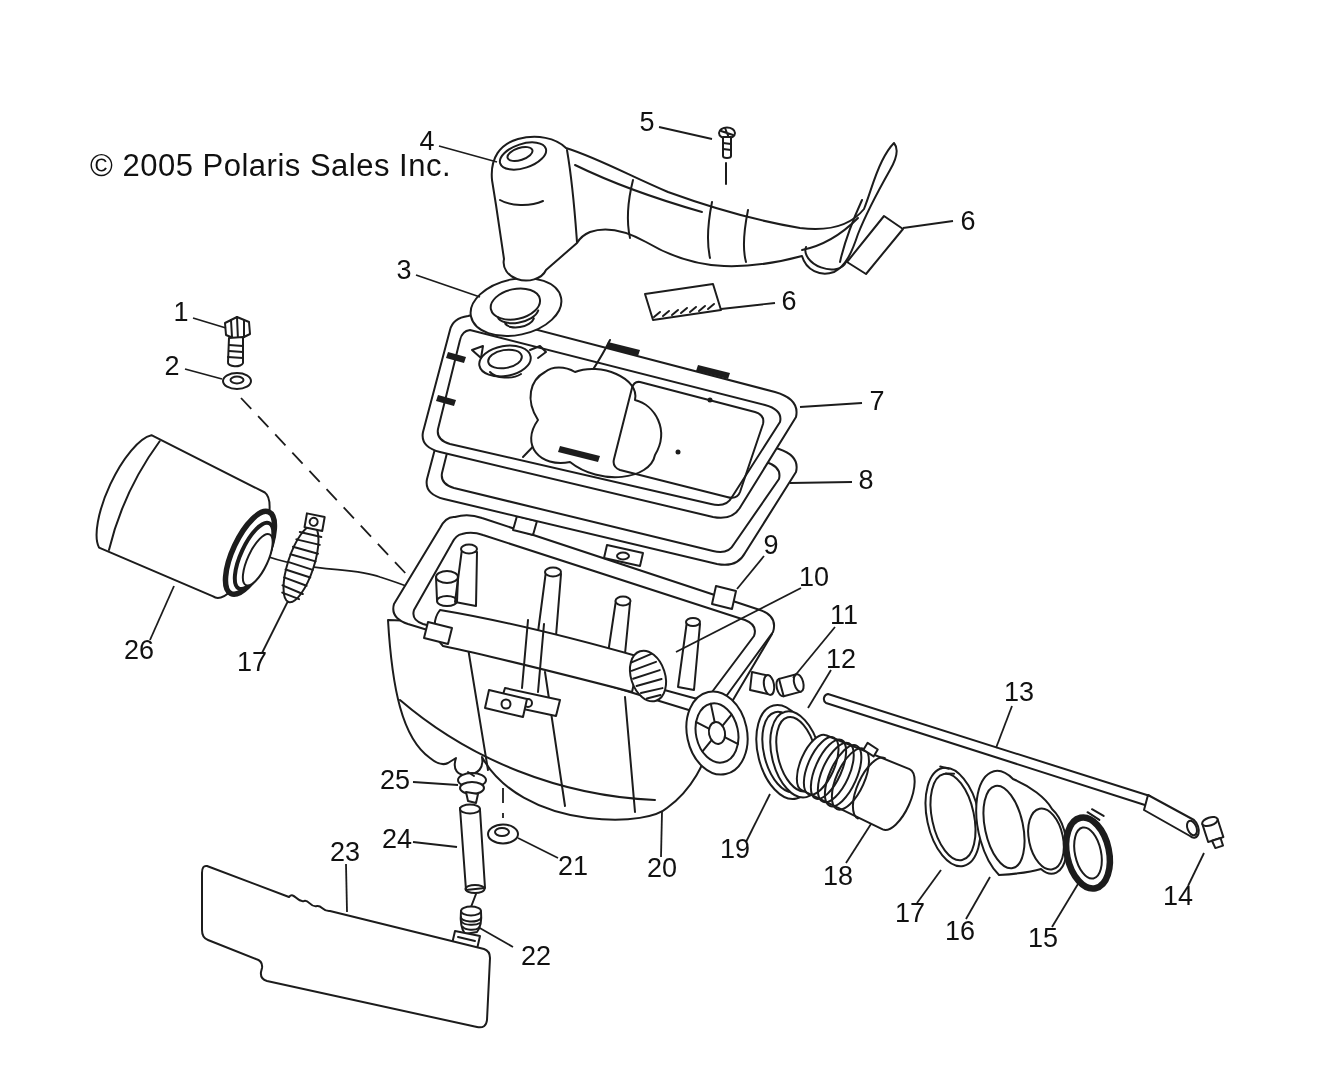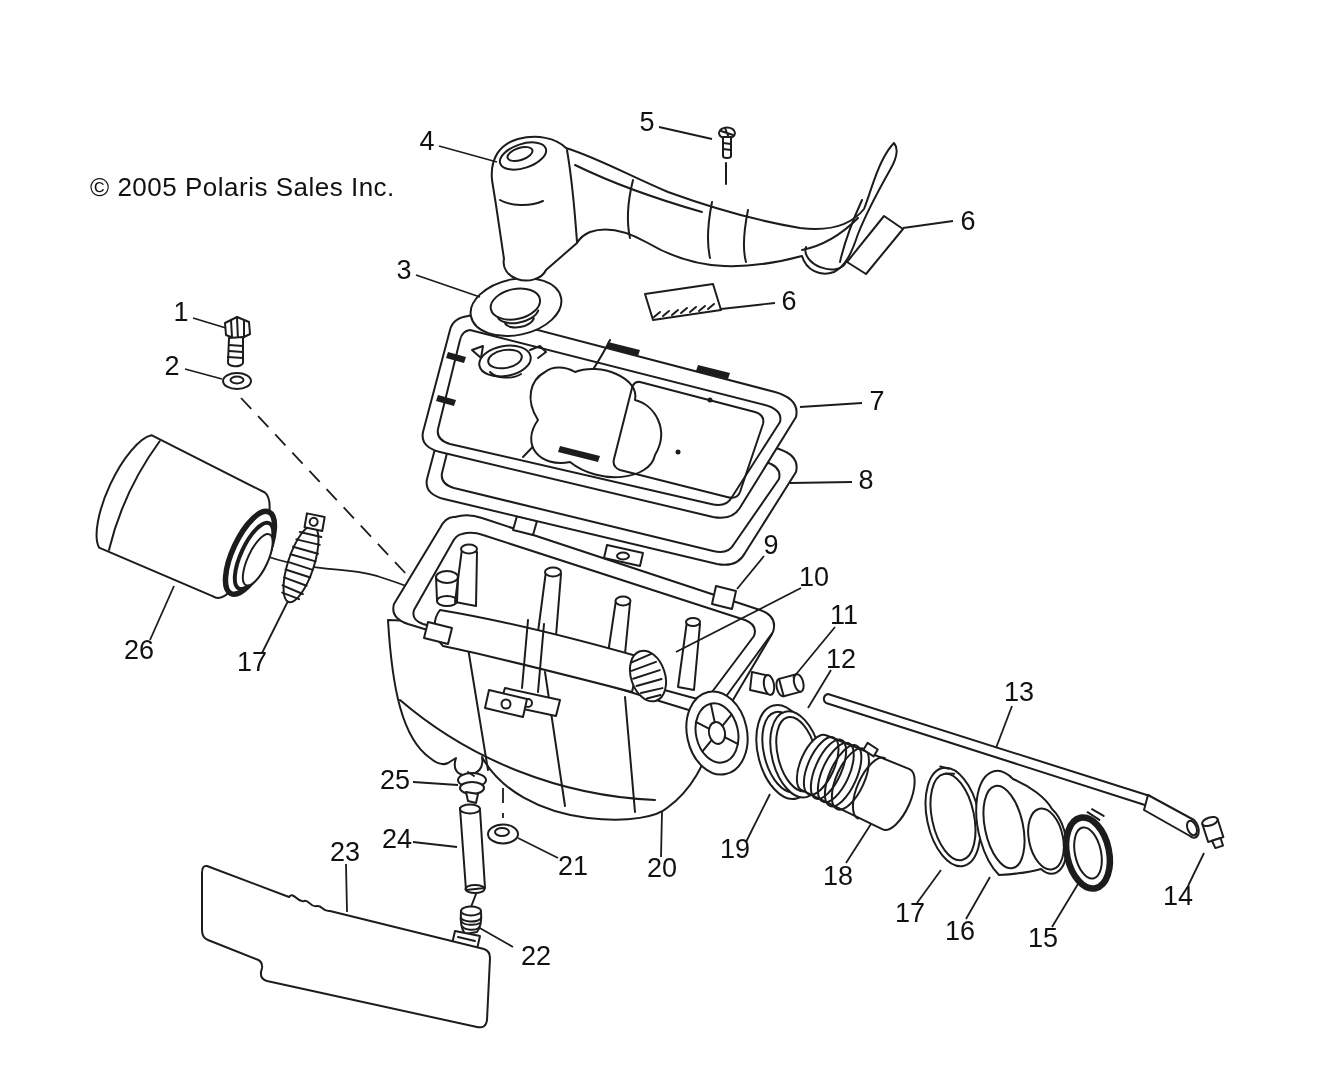--- a/index.html
+++ b/index.html
@@ -1,21 +1,21 @@
 <!DOCTYPE html>
 <html><head>
 <meta charset="utf-8">
 <style>
   html,body{margin:0;padding:0;background:#ffffff;}
   .stage{
     position:relative;width:1323px;height:1089px;background:#ffffff;
     font-family:"Liberation Sans",sans-serif;overflow:hidden;
   }
   .copyright{
-    position:absolute;left:90px;top:172px;font-size:26px;color:#111;
+    position:absolute;left:90px;top:148px;font-size:31px;color:#111;
     letter-spacing:0.5px;white-space:nowrap;
   }
   svg.diagram{position:absolute;left:0;top:0;}
   svg .ln{fill:none;stroke:#1c1c1c;stroke-width:2;stroke-linecap:round;stroke-linejoin:round;}
   svg .wh{fill:#ffffff;stroke:#1c1c1c;stroke-width:2;stroke-linejoin:round;}
   svg .blk{fill:#1c1c1c;stroke:none;}
   svg .thick{fill:none;stroke:#1c1c1c;stroke-width:6.5;}
   svg .dash{fill:none;stroke:#1c1c1c;stroke-width:1.8;stroke-dasharray:15 10;}
   svg .leader{fill:none;stroke:#1c1c1c;stroke-width:1.8;}
   svg .callout{font-family:"Liberation Sans",sans-serif;font-size:27px;fill:#111;

